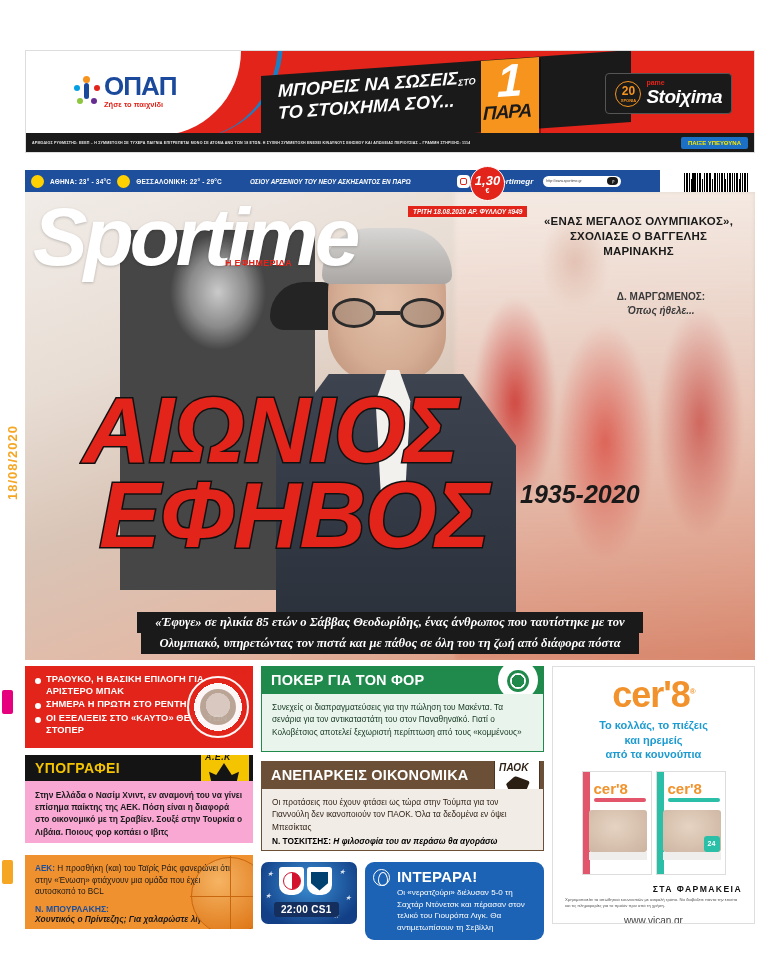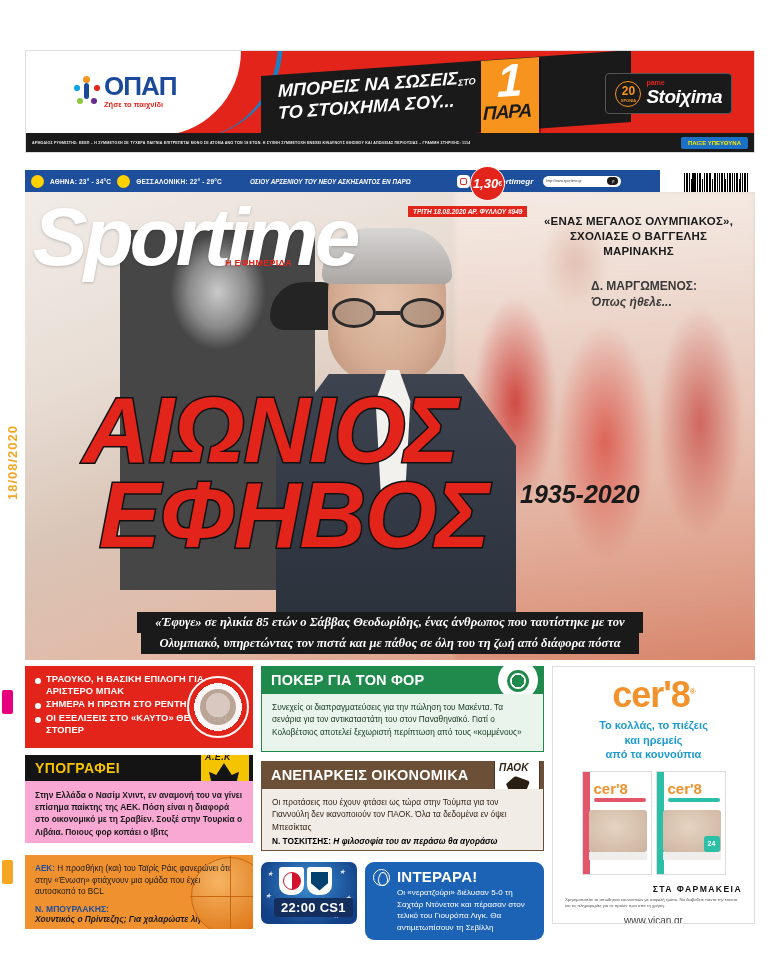--- a/index.html
+++ b/index.html
@@ -128,21 +128,21 @@
   .infobar {
     position: absolute; left: 25px; top: 170px; width: 635px; height: 22px;
     background: #1d4f9c; display: flex; align-items: center; padding: 0 6px; gap: 6px;
   }
   .sun { width: 13px; height: 13px; border-radius: 50%; background: #ffd100; flex: none; }
   .wx { font-size: 6.5px; color: #fff; font-weight: bold; white-space: nowrap; letter-spacing:.2px;}
   .saint { font-size: 6.3px; color: #fff; font-style: italic; font-weight: bold; margin-left: 22px; white-space: nowrap;}
   .price {
     position: absolute; left: 470px; top: 166px;
     width: 35px; height: 35px; border-radius: 50%; background: #e2241b;
-    color: #fff; display: flex; align-items: center; justify-content: center;
+    color: #fff; display: flex; flex-direction: column; align-items: center; justify-content: center;
     font-weight: bold; z-index: 4; border: 1.5px solid #fff;
   }
   .price b { font-size: 13px; line-height: 1; font-style: italic; }
   .price small { font-size: 7px; line-height: 1; }
   .social { display: flex; align-items: center; gap: 4px; margin-left: 40px; }
   .ig {
     width: 13px; height: 13px; border-radius: 4px; background:#fff;
     display:flex; align-items:center; justify-content:center;
   }
   .ig i { width:7px;height:7px;border:1.4px solid #e2241b;border-radius:2px;display:block;}
@@ -254,22 +254,22 @@
     position:absolute; left:383px; top:14px; z-index:5;
     background:#e2241b; color:#fff; font-size:6.5px; font-weight:bold;
     font-style:italic; padding:2px 5px; white-space:nowrap;
   }
   .tr-head {
     position:absolute; right:14px; top:22px; width:205px; z-index:5;
     text-align:center; color:#1a1a1a; font-size:11.5px; font-weight:bold;
     line-height:1.32; letter-spacing:.2px;
   }
   .tr-sub {
-    position:absolute; right:24px; top:86px; width:140px; z-index:5;
-    text-align:left; color:#3a3a3a; font-size:12px; font-weight:bold; line-height:1.35;
+    position:absolute; right:24px; top:98px; width:140px; z-index:5;
+    text-align:center; color:#3a3a3a; font-size:10px; font-weight:bold; line-height:1.35;
   }
   .tr-sub em { font-style:italic; font-weight:bold; }
 
   .bigtitle {
     position:absolute; left:58px; top:196px; z-index:6;
     color:#e2241b; font-weight:bold; font-style:italic;
     font-size:92px; line-height:.92; letter-spacing:-1px;
     -webkit-text-stroke: 3px #111;
     paint-order: stroke fill;
   }
@@ -405,21 +405,21 @@
   .bdg { width:25px; height:28px; background:#fff; border-radius:3px 3px 10px 10px;
          display:flex; align-items:center; justify-content:center; }
   .bdg.rb { background:#fff; }
   .bdg.rb::after{ content:''; width:16px;height:16px;border-radius:50%;
     background: conic-gradient(#d2122e 0 50%, #fff 50% 100%); border:1px solid #d2122e;}
   .bdg.psg { background:#fff; }
   .bdg.psg::after{ content:''; width:17px;height:19px;background:#004170;
     clip-path: polygon(0 0,100% 0,100% 62%,50% 100%,0 62%); }
   .timechip {
     position:absolute; left:13px; bottom:7px;
-    background:#142f5e; color:#fff; font-size:13px; font-weight:bold;
+    background:#142f5e; color:#fff; font-size:10px; font-weight:bold;
     padding:2px 7px; border-radius:3px; letter-spacing:.3px;
   }
   .ucl-right {
     position:relative; flex:1; background:#1d63b5; border-radius:9px;
     padding:6px 10px 6px 32px; color:#fff;
   }
   .ucl-logo {
     position:absolute; left:8px; top:7px; width:17px; height:17px; border-radius:50%;
     border:1.6px solid #fff;
   }

